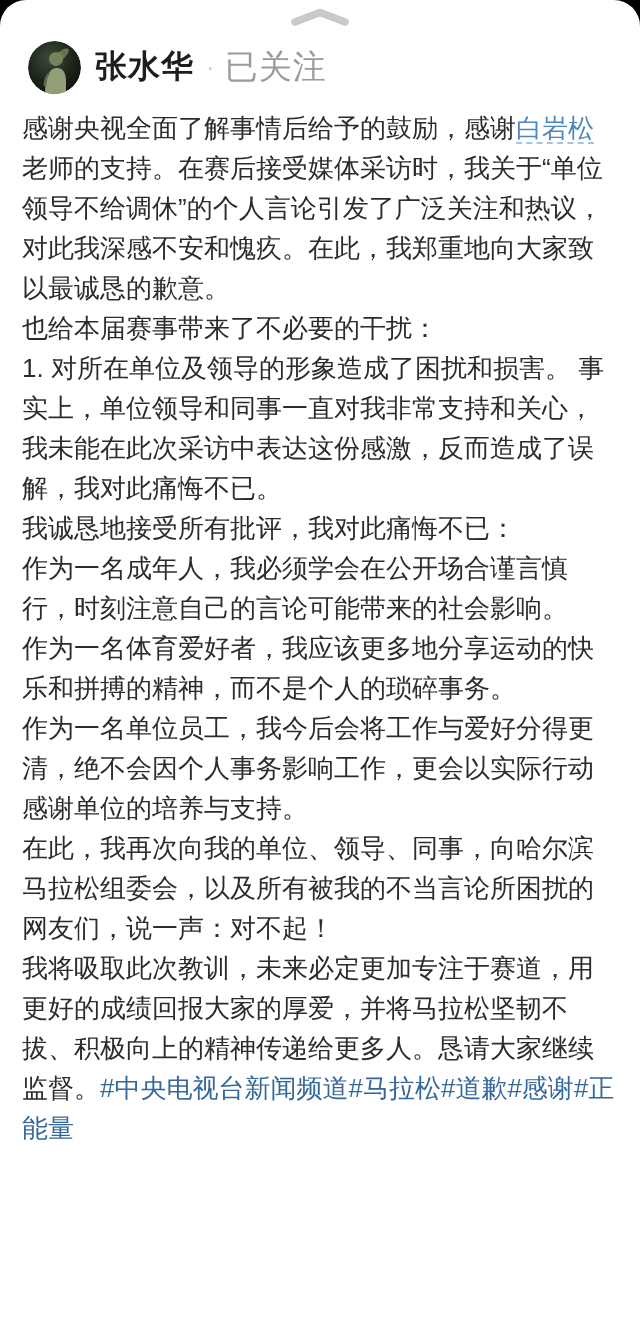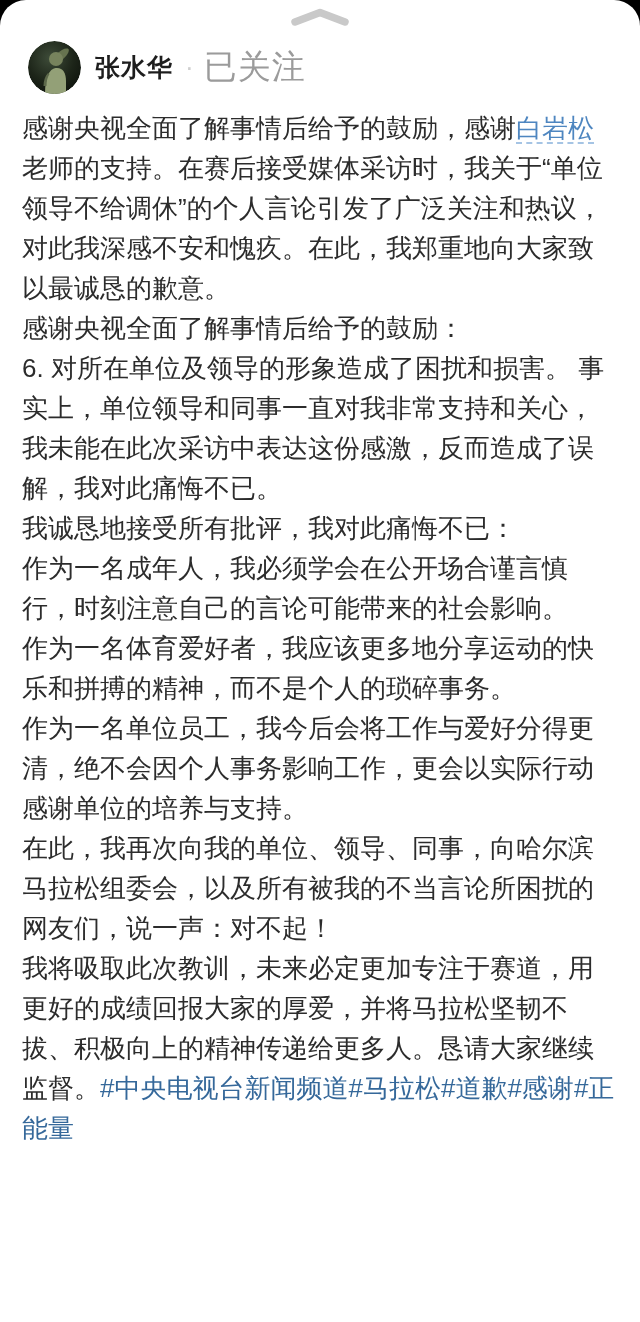--- a/index.html
+++ b/index.html
@@ -31,21 +31,21 @@
   .header{
     display:flex;align-items:center;
     margin:16px 24px 0 28px;height:54px;
   }
   .avatar{
     width:53px;height:53px;border-radius:50%;overflow:hidden;
     flex:0 0 auto;cursor:pointer;
   }
   .avatar svg{display:block;}
   .name{
-    margin-left:14px;font-size:25px;font-weight:700;color:#1d1d1d;
+    margin-left:14px;font-size:32px;font-weight:700;color:#1d1d1d;
     letter-spacing:1px;cursor:pointer;
   }
   .dot-sep{
     margin:0 10px 0 12px;color:#cfcfcf;font-size:26px;line-height:1;
   }
   .follow{
     color:var(--muted-color);font-size:33px;letter-spacing:1px;cursor:pointer;
   }
   .content{
     margin:14px 22px 0 22px;
@@ -93,22 +93,22 @@
         <path d="M20 32 C17 35 15.5 40 15.5 45 L18.5 45 C18.5 40 19.5 36 21.5 33 Z" fill="#5c684a"></path>
       </svg>
     </div>
     <span class="name">张水华</span>
     <span class="dot-sep">·</span>
     <span class="follow">已关注</span>
   </div>
 
   <div class="content">
       <div class="para"><span class="seg-text">感谢央视全面了解事情后给予的鼓励，感谢</span><span class="seg-mention">白岩松</span><span class="seg-text"> 老师的支持。在赛后接受媒体采访时，我关于“单位领导不给调休”的个人言论引发了广泛关注和热议，对此我深感不安和愧疚。在此，我郑重地向大家致以最诚恳的歉意。</span></div>
-      <div class="para"><span class="seg-text">感谢央视全面了解事情后给予的鼓励：</span></div>
-      <div class="para"><span class="seg-text">6. 对所在单位及领导的形象造成了困扰和损害。 事实上，单位领导和同事一直对我非常支持和关心，我未能在此次采访中表达这份感激，反而造成了误解，我对此痛悔不已。</span></div>
+      <div class="para"><span class="seg-text">也给本届赛事带来了不必要的干扰：</span></div>
+      <div class="para"><span class="seg-text">1. 对所在单位及领导的形象造成了困扰和损害。 事实上，单位领导和同事一直对我非常支持和关心，我未能在此次采访中表达这份感激，反而造成了误解，我对此痛悔不已。</span></div>
       <div class="para"><span class="seg-text">我诚恳地接受所有批评，我对此痛悔不已：</span></div>
       <div class="para"><span class="seg-text">作为一名成年人，我必须学会在公开场合谨言慎行，时刻注意自己的言论可能带来的社会影响。</span></div>
       <div class="para"><span class="seg-text">作为一名体育爱好者，我应该更多地分享运动的快乐和拼搏的精神，而不是个人的琐碎事务。</span></div>
       <div class="para"><span class="seg-text">作为一名单位员工，我今后会将工作与爱好分得更清，绝不会因个人事务影响工作，更会以实际行动感谢单位的培养与支持。</span></div>
       <div class="para"><span class="seg-text">在此，我再次向我的单位、领导、同事，向哈尔滨马拉松组委会，以及所有被我的不当言论所困扰的网友们，说一声：对不起！</span></div>
       <div class="para"><span class="seg-text">我将吸取此次教训，未来必定更加专注于赛道，用更好的成绩回报大家的厚爱，并将马拉松坚韧不拔、积极向上的精神传递给更多人。恳请大家继续监督。</span><span class="seg-hashtag">#中央电视台新闻频道</span><span class="seg-hashtag">#马拉松</span><span class="seg-hashtag">#道歉</span><span class="seg-hashtag">#感谢</span><span class="seg-hashtag">#正能量</span></div>
     </div>
 
 </div>
 

